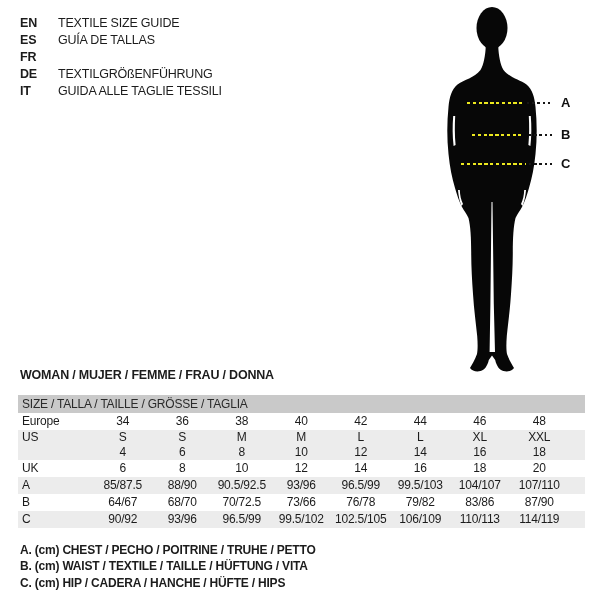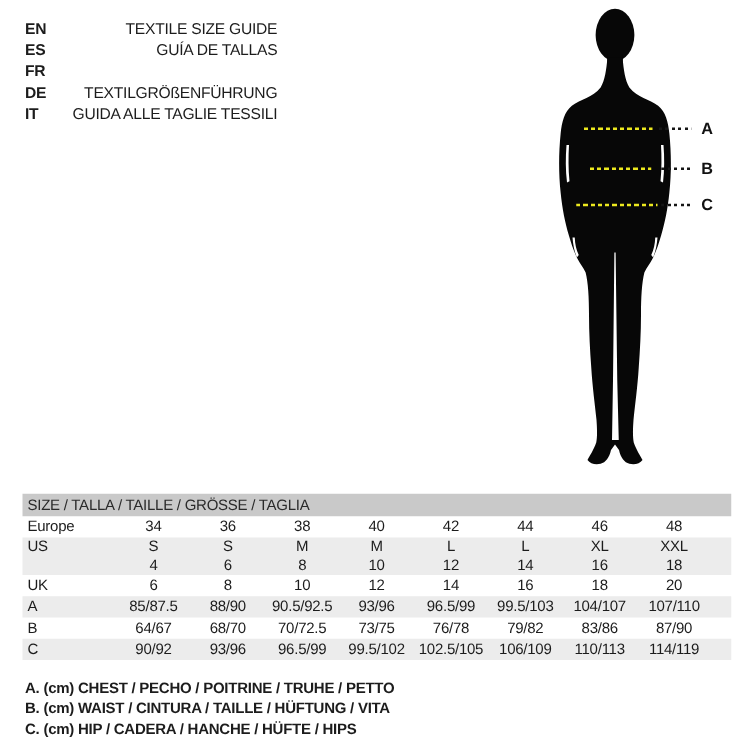--- a/index.html
+++ b/index.html
@@ -2,21 +2,21 @@
 <html><head>
 <meta charset="utf-8">
 <style>
   html,body{margin:0;padding:0;background:#fff;}
   #canvas{
     position:relative;width:600px;height:600px;background:#ffffff;overflow:hidden;
     font-family:"Liberation Sans",sans-serif;color:#1c1c1c;
   }
   
   .lang-block{position:absolute;left:20px;top:15px;}
-  .lang-row{display:flex;height:17px;line-height:17px;justify-content:space-between;}
+  .lang-row{display:flex;height:17px;line-height:17px;}
   .lang-code{width:38px;font-size:12.5px;font-weight:700;letter-spacing:-.2px;}
   .lang-label{font-size:12.5px;font-weight:400;letter-spacing:-.2px;white-space:nowrap;}
   
   .figure-wrap{position:absolute;left:0;top:0;width:600px;height:380px;}
   .silhouette{position:absolute;left:425px;top:4px;}
   .ydash{position:absolute;height:2px;background:repeating-linear-gradient(90deg,#ece81e 0 3.4px,rgba(0,0,0,0) 3.4px 5.8px);}
   .bdot{position:absolute;height:2px;background:repeating-linear-gradient(90deg,#161616 0 2.4px,rgba(0,0,0,0) 2.4px 5.2px);}
   .mlabel{position:absolute;font-size:13px;font-weight:600;color:#111;line-height:14px;}
   
   .section-title{position:absolute;left:20px;top:368px;font-size:12.5px;font-weight:700;letter-spacing:-.2px;}
@@ -112,20 +112,21 @@
 
     <div class="ydash" style="left:472px;top:134px;width:49px;"></div>
     <div class="bdot" style="left:529px;top:134px;width:24px;"></div>
     <div class="mlabel" style="left:561px;top:128px;">B</div>
 
     <div class="ydash" style="left:461px;top:163px;width:65px;"></div>
     <div class="bdot" style="left:529px;top:163px;width:24px;"></div>
     <div class="mlabel" style="left:561px;top:157px;">C</div>
   </div>
 
+  <div class="section-title">WOMAN / MUJER / FEMME / FRAU / DONNA</div>
 
   <div class="size-table">
     <div class="thead">SIZE / TALLA / TAILLE / GRÖSSE / TAGLIA</div>
 
     <div class="trow">
       <span class="tlabel">Europe</span>
       <span class="tcell">34</span>
       <span class="tcell">36</span>
       <span class="tcell">38</span>
       <span class="tcell">40</span>
@@ -182,21 +183,21 @@
       <span class="tcell">99.5/103</span>
       <span class="tcell">104/107</span>
       <span class="tcell">107/110</span>
     </div>
 
     <div class="trow">
       <span class="tlabel">B</span>
       <span class="tcell">64/67</span>
       <span class="tcell">68/70</span>
       <span class="tcell">70/72.5</span>
-      <span class="tcell">73/75</span>
+      <span class="tcell">73/66</span>
       <span class="tcell">76/78</span>
       <span class="tcell">79/82</span>
       <span class="tcell">83/86</span>
       <span class="tcell">87/90</span>
     </div>
 
     <div class="trow stripe">
       <span class="tlabel">C</span>
       <span class="tcell">90/92</span>
       <span class="tcell">93/96</span>
@@ -204,17 +205,17 @@
       <span class="tcell">99.5/102</span>
       <span class="tcell">102.5/105</span>
       <span class="tcell">106/109</span>
       <span class="tcell">110/113</span>
       <span class="tcell">114/119</span>
     </div>
   </div>
 
   <div class="legend">
     <div class="legend-line">A. (cm) CHEST / PECHO / POITRINE / TRUHE / PETTO</div>
-    <div class="legend-line">B. (cm) WAIST / CINTURA / TAILLE / HÜFTUNG / VITA</div>
+    <div class="legend-line">B. (cm) WAIST / TEXTILE / TAILLE / HÜFTUNG / VITA</div>
     <div class="legend-line">C. (cm) HIP / CADERA / HANCHE / HÜFTE / HIPS</div>
   </div>
 
 </div>
 
 </body></html>

